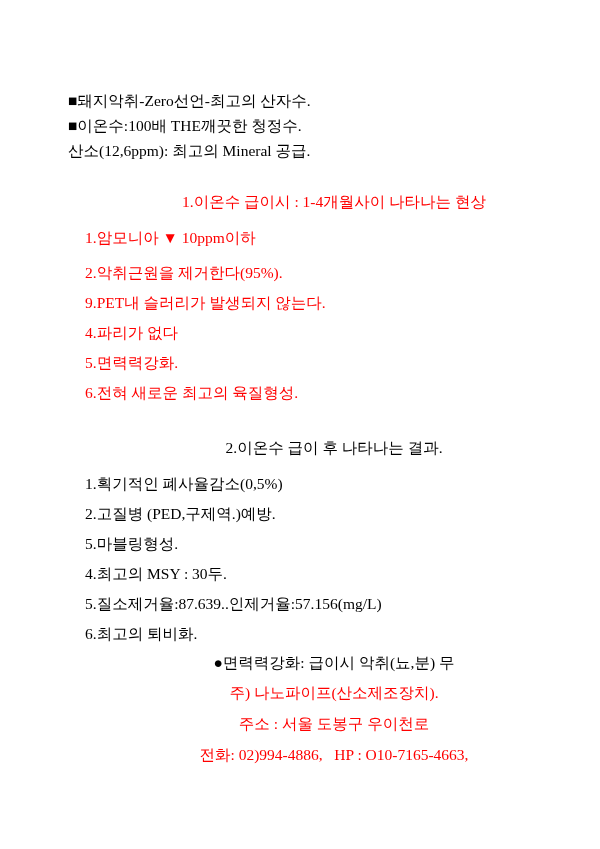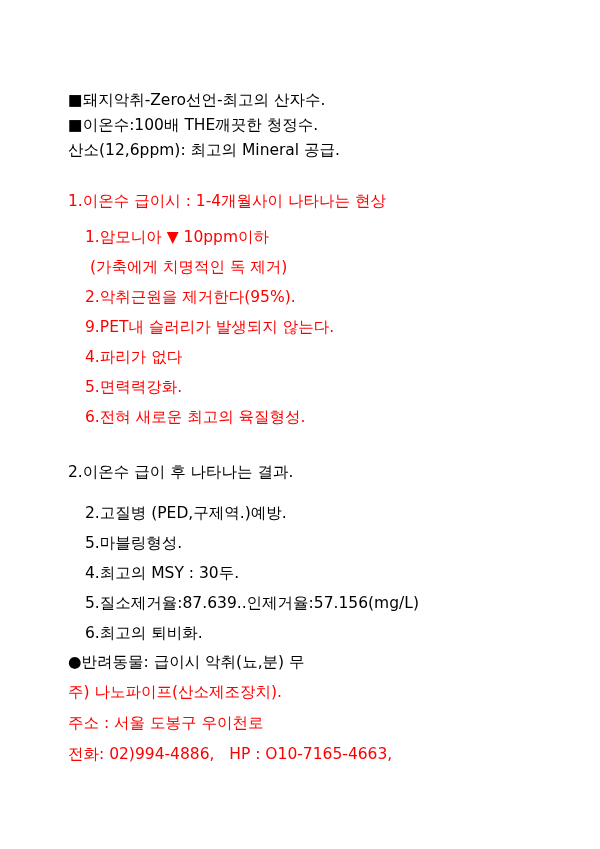--- a/index.html
+++ b/index.html
@@ -17,31 +17,32 @@
   .page {
     position: relative;
     width: 600px;
     height: 849px;
     box-sizing: border-box;
     padding: 88px 0 0 68px;
     background: #ffffff;
   }
   .block {
     display: block;
+    font-family: Liberation Serif, serif;
   }
   .line {
     display: block;
     font-size: 15.5px;
     line-height: 25px;
     white-space: pre;
     letter-spacing: 0px;
   }
   .black { color: #000000; }
   .red { color: #ff0000; }
-  .indent1 { padding-left: 0px; }
+  .indent1 { padding-left: 0px; text-align: center; }
   .indent2 { padding-left: 17px; }
   .indent3 { padding-left: 22px; }
   .gap-sm { height: 11px; }
   .gap-md { height: 26px; }
   .gap-lg { height: 30px; }
 </style>
 </head>
 <body>
 
 <div class="page">
@@ -52,54 +53,54 @@
     <span class="line black">산소(12,6ppm): 최고의 Mineral 공급.</span>
   </div>
 
   <div class="gap-md"></div>
 
   <div class="block">
     <span class="line red indent1">1.이온수 급이시 : 1-4개월사이 나타나는 현상</span>
     <div class="gap-sm"></div>
     <span class="line red indent2">1.암모니아 ▼ 10ppm이하</span>
     <div style="height:5px"></div>
-    <span class="line red indent3">(가축에게 치명적인 독 제거)</span>
     <div style="height:5px"></div>
     <span class="line red indent2">2.악취근원을 제거한다(95%).</span>
     <div style="height:5px"></div>
     <span class="line red indent2">9.PET내 슬러리가 발생되지 않는다.</span>
     <div style="height:5px"></div>
     <span class="line red indent2">4.파리가 없다</span>
     <div style="height:5px"></div>
     <span class="line red indent2">5.면력력강화.</span>
     <div style="height:5px"></div>
     <span class="line red indent2">6.전혀 새로운 최고의 육질형성.</span>
   </div>
 
   <div class="gap-lg"></div>
 
   <div class="block">
     <span class="line black indent1">2.이온수 급이 후 나타나는 결과.</span>
     <div class="gap-sm"></div>
+    <span class="line black indent2">1.획기적인 폐사율감소(0,5%)</span>
     <div style="height:5px"></div>
     <span class="line black indent2">2.고질병 (PED,구제역.)예방.</span>
     <div style="height:5px"></div>
     <span class="line black indent2">5.마블링형성.</span>
     <div style="height:5px"></div>
     <span class="line black indent2">4.최고의 MSY : 30두.</span>
     <div style="height:5px"></div>
     <span class="line black indent2">5.질소제거율:87.639..인제거율:57.156(mg/L)</span>
     <div style="height:5px"></div>
     <span class="line black indent2">6.최고의 퇴비화.</span>
   </div>
 
   <div style="height:4px"></div>
 
   <div class="block">
-    <span class="line black indent1">●반려동물: 급이시 악취(뇨,분) 무</span>
+    <span class="line black indent1">●면력력강화: 급이시 악취(뇨,분) 무</span>
     <div style="height:5px"></div>
     <span class="line red indent1">주) 나노파이프(산소제조장치).</span>
     <div style="height:6px"></div>
     <span class="line red indent1">주소 : 서울 도봉구 우이천로</span>
     <div style="height:6px"></div>
     <span class="line red indent1">전화: 02)994-4886,   HP : O10-7165-4663,</span>
   </div>
 
 </div>
 

